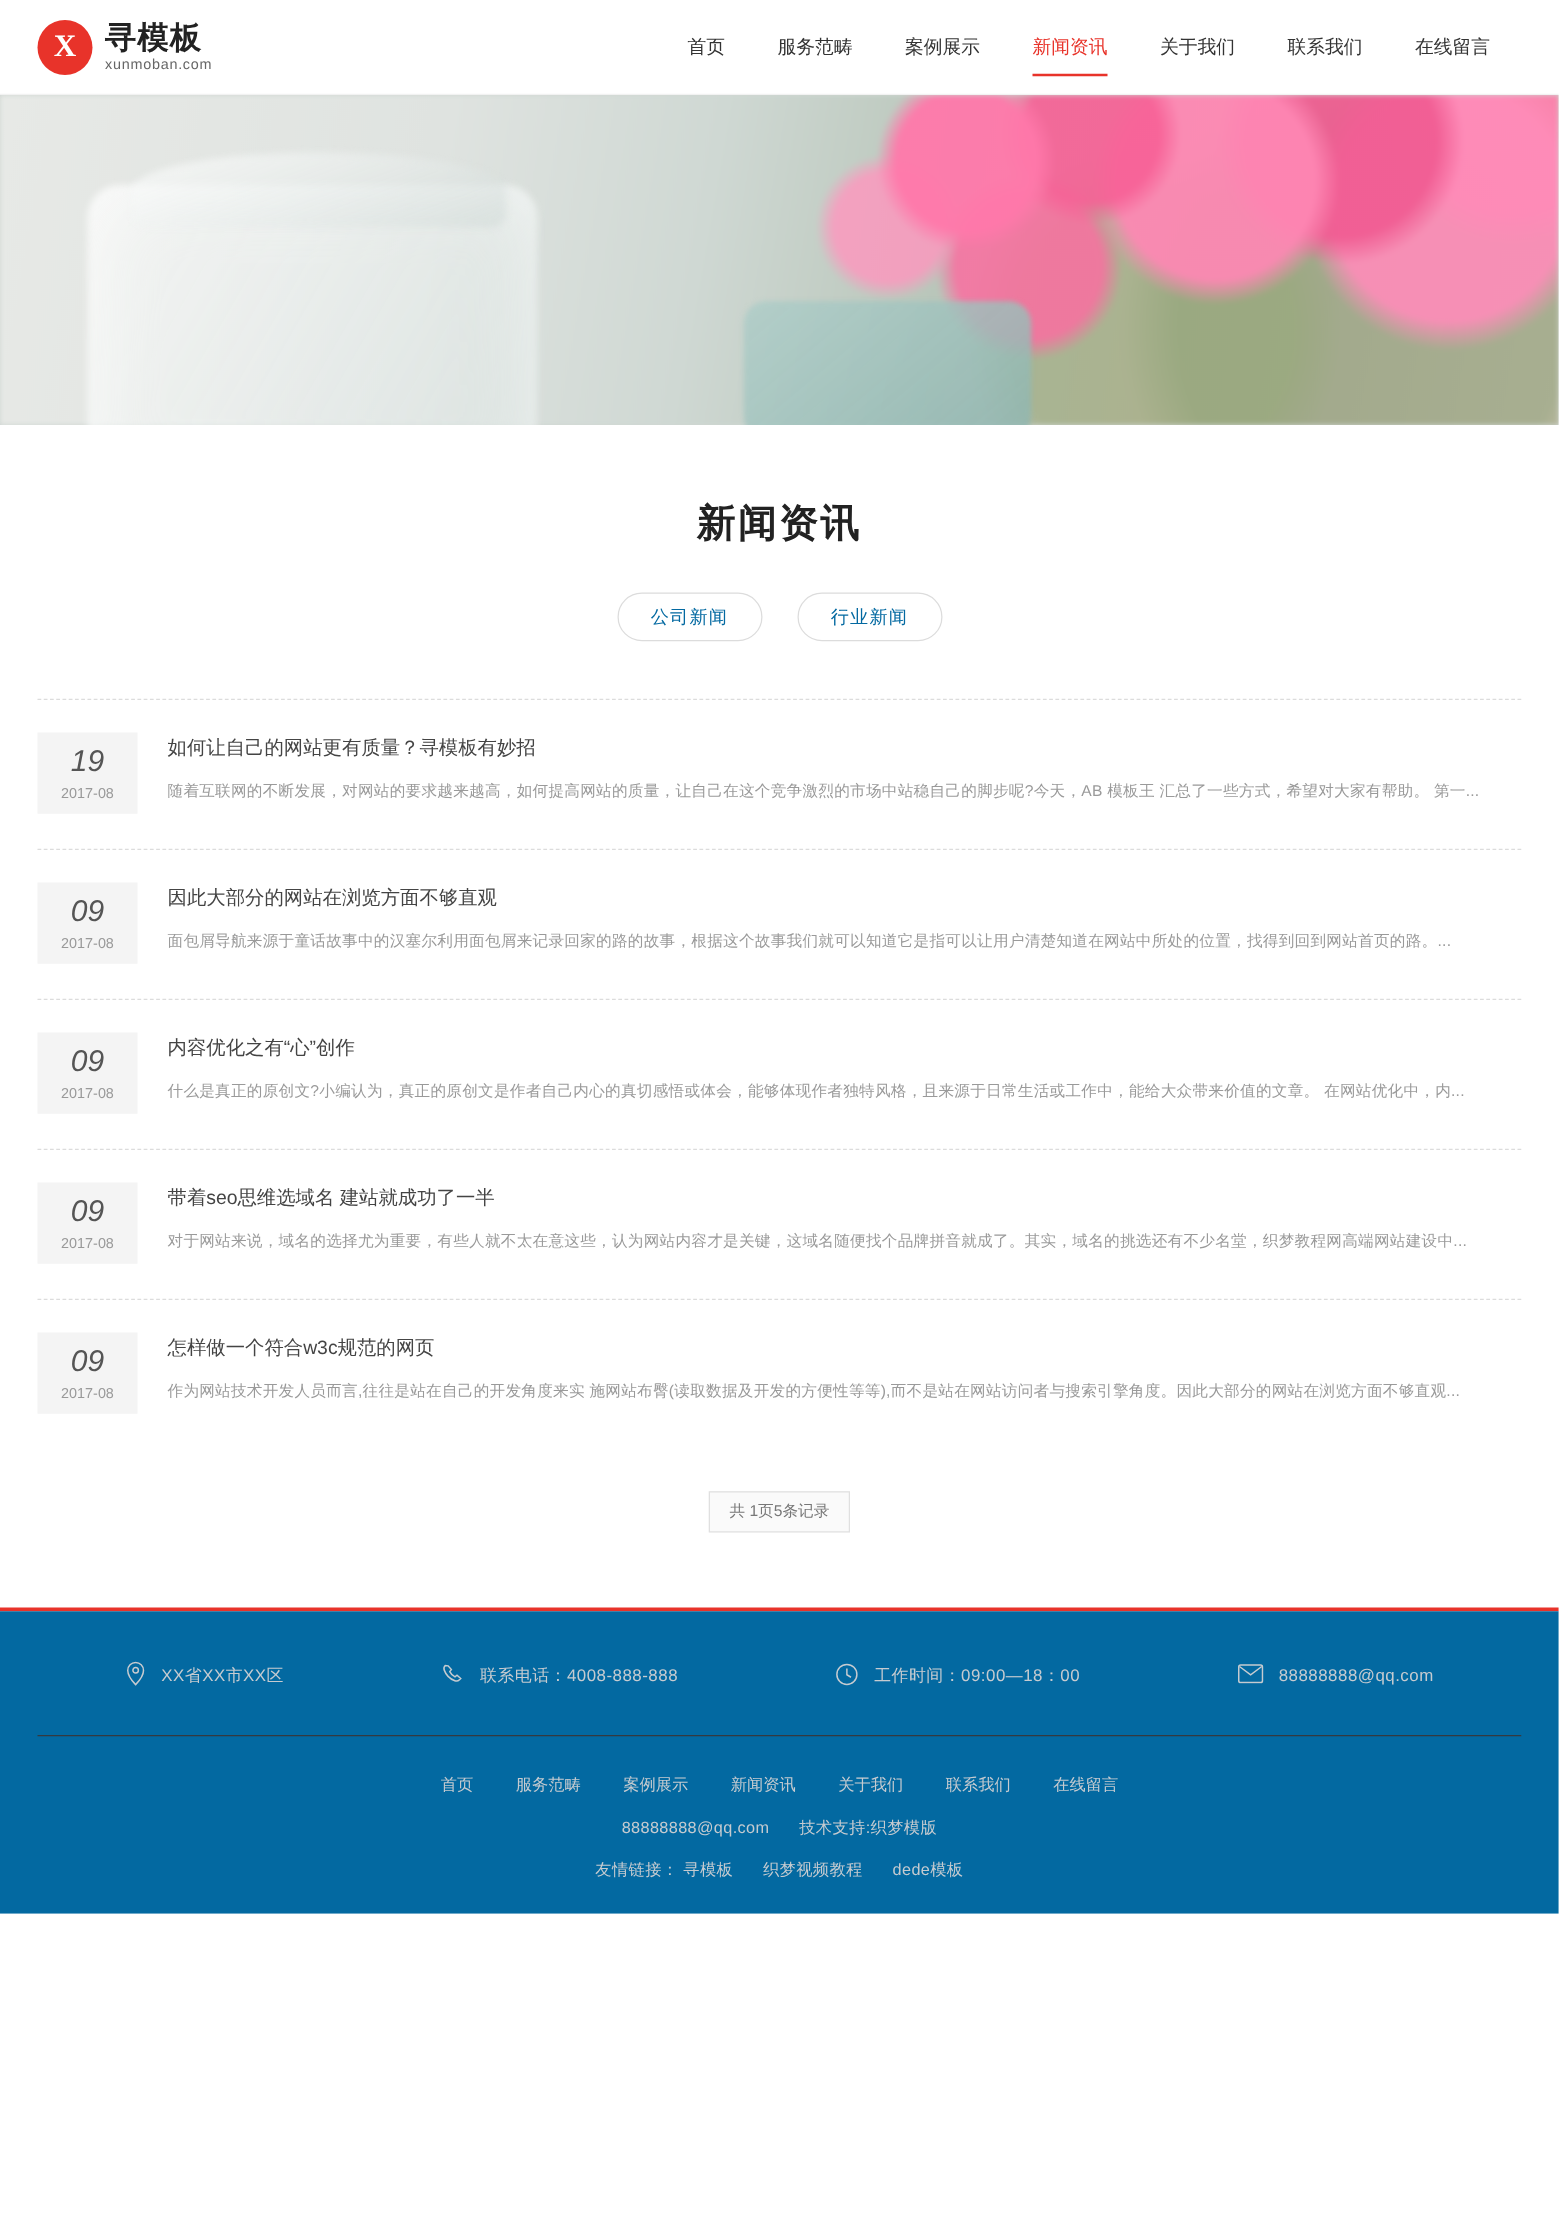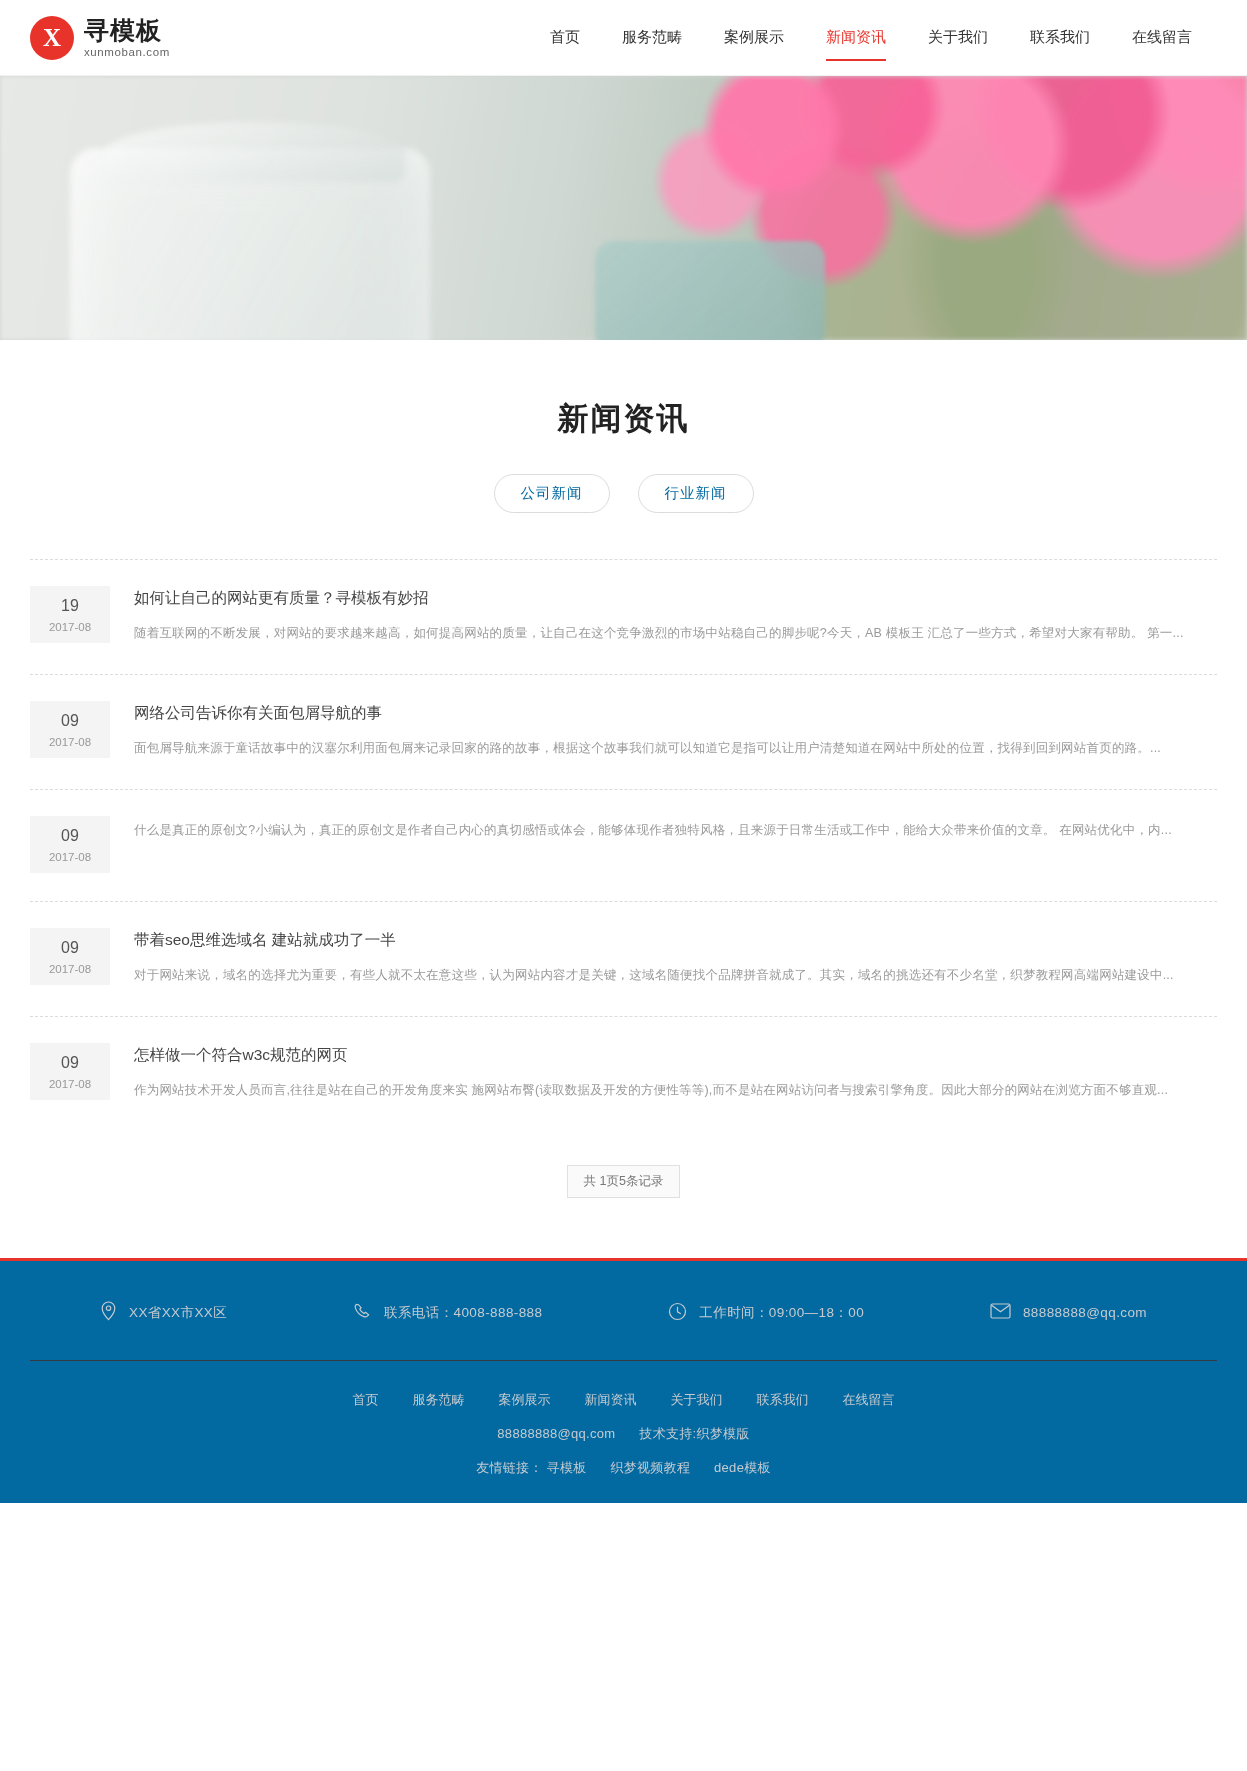--- a/index.html
+++ b/index.html
@@ -140,21 +140,21 @@
   .news-item:first-child { border-top:1px dashed #dcdcdc; }
   .news-date {
     width:80px;
     min-width:80px;
     background:#f4f4f4;
     text-align:center;
     padding:12px 0 10px 0;
     margin-right:24px;
     color:#666;
   }
-  .news-date .d { font-size:16px; color:#555; line-height:1; font-weight:normal;}
+  .news-date .d { font-size:24px; color:#555; line-height:1; font-weight:normal;font-style:italic;}
   .news-date .ym { font-size:11.5px; color:#999; margin-top:7px; }
   .news-body { flex:1; padding-top:2px; }
   .news-title {
     font-size:15.5px;
     color:#444;
     margin-bottom:12px;
     cursor:pointer;
   }
   .news-desc {
     font-size:12.5px;
@@ -269,31 +269,32 @@
         <div class="news-desc">随着互联网的不断发展，对网站的要求越来越高，如何提高网站的质量，让自己在这个竞争激烈的市场中站稳自己的脚步呢?今天，AB 模板王 汇总了一些方式，希望对大家有帮助。 第一...</div>
       </div>
     </div>
 
     <div class="news-item">
       <div class="news-date">
         <div class="d">09</div>
         <div class="ym">2017-08</div>
       </div>
       <div class="news-body">
-        <div class="news-title">网络公司告诉你有关面包屑导航的事</div>
+        <div class="news-title">因此大部分的网站在浏览方面不够直观</div>
         <div class="news-desc">面包屑导航来源于童话故事中的汉塞尔利用面包屑来记录回家的路的故事，根据这个故事我们就可以知道它是指可以让用户清楚知道在网站中所处的位置，找得到回到网站首页的路。...</div>
       </div>
     </div>
 
     <div class="news-item">
       <div class="news-date">
         <div class="d">09</div>
         <div class="ym">2017-08</div>
       </div>
       <div class="news-body">
+        <div class="news-title">内容优化之有“心”创作</div>
         <div class="news-desc">什么是真正的原创文?小编认为，真正的原创文是作者自己内心的真切感悟或体会，能够体现作者独特风格，且来源于日常生活或工作中，能给大众带来价值的文章。 在网站优化中，内...</div>
       </div>
     </div>
 
     <div class="news-item">
       <div class="news-date">
         <div class="d">09</div>
         <div class="ym">2017-08</div>
       </div>
       <div class="news-body">

